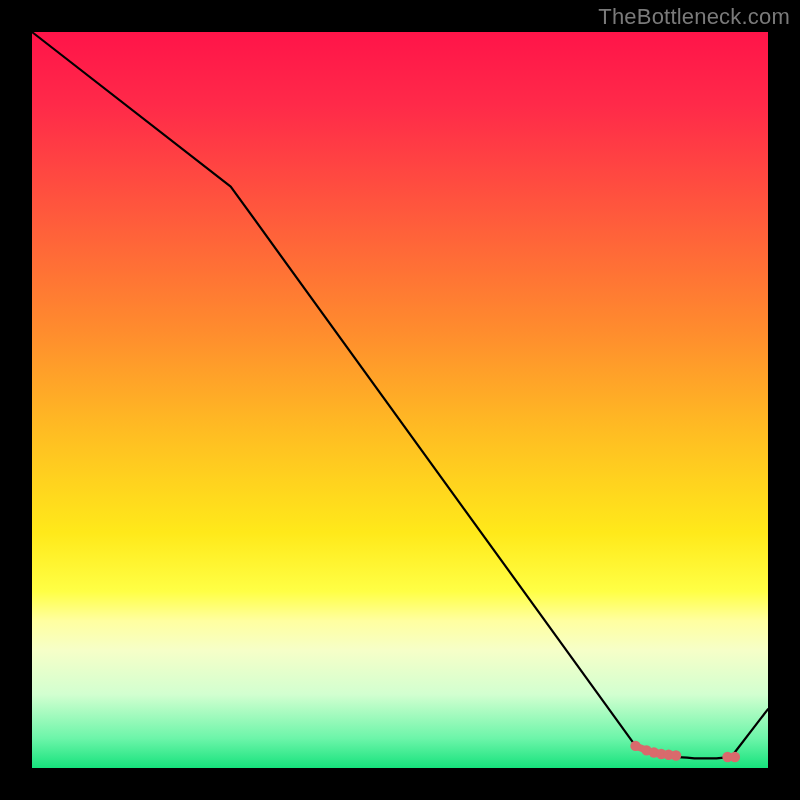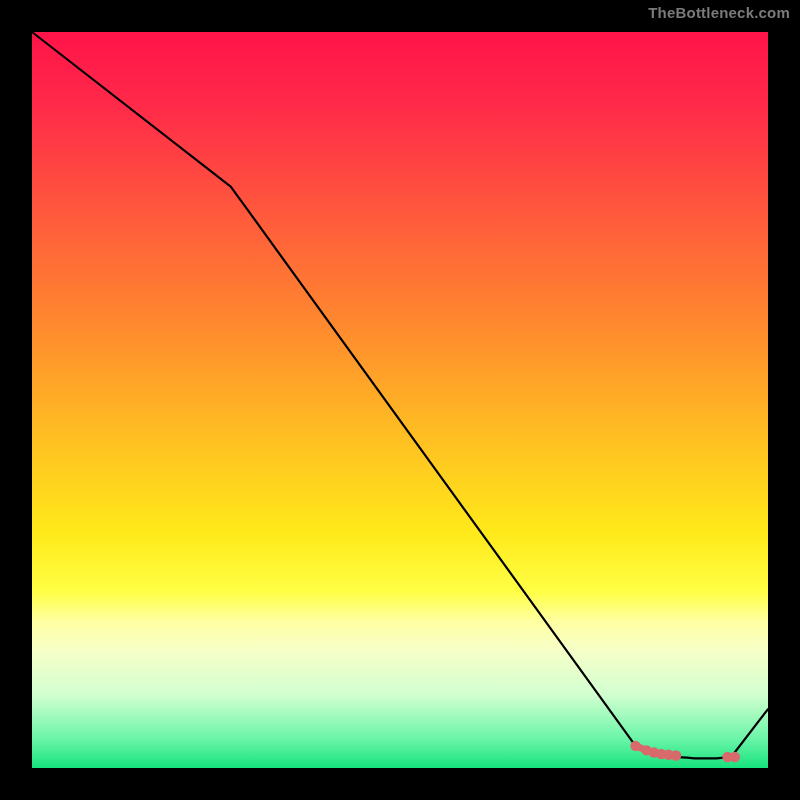--- a/index.html
+++ b/index.html
@@ -14,22 +14,22 @@
   .frame {
     position: relative;
     width: 800px;
     height: 800px;
     background: #000000;
   }
   .attribution {
     position: absolute;
     top: 4px;
     right: 10px;
-    font-size: 15px;
-    font-weight: 700;
+    font-size: 22px;
+    font-weight: 400;
     color: #7a7a7a;
     letter-spacing: 0.2px;
     user-select: none;
     white-space: nowrap;
   }
   .plot {
     position: absolute;
     left: 32px;
     top: 32px;
     width: 736px;

